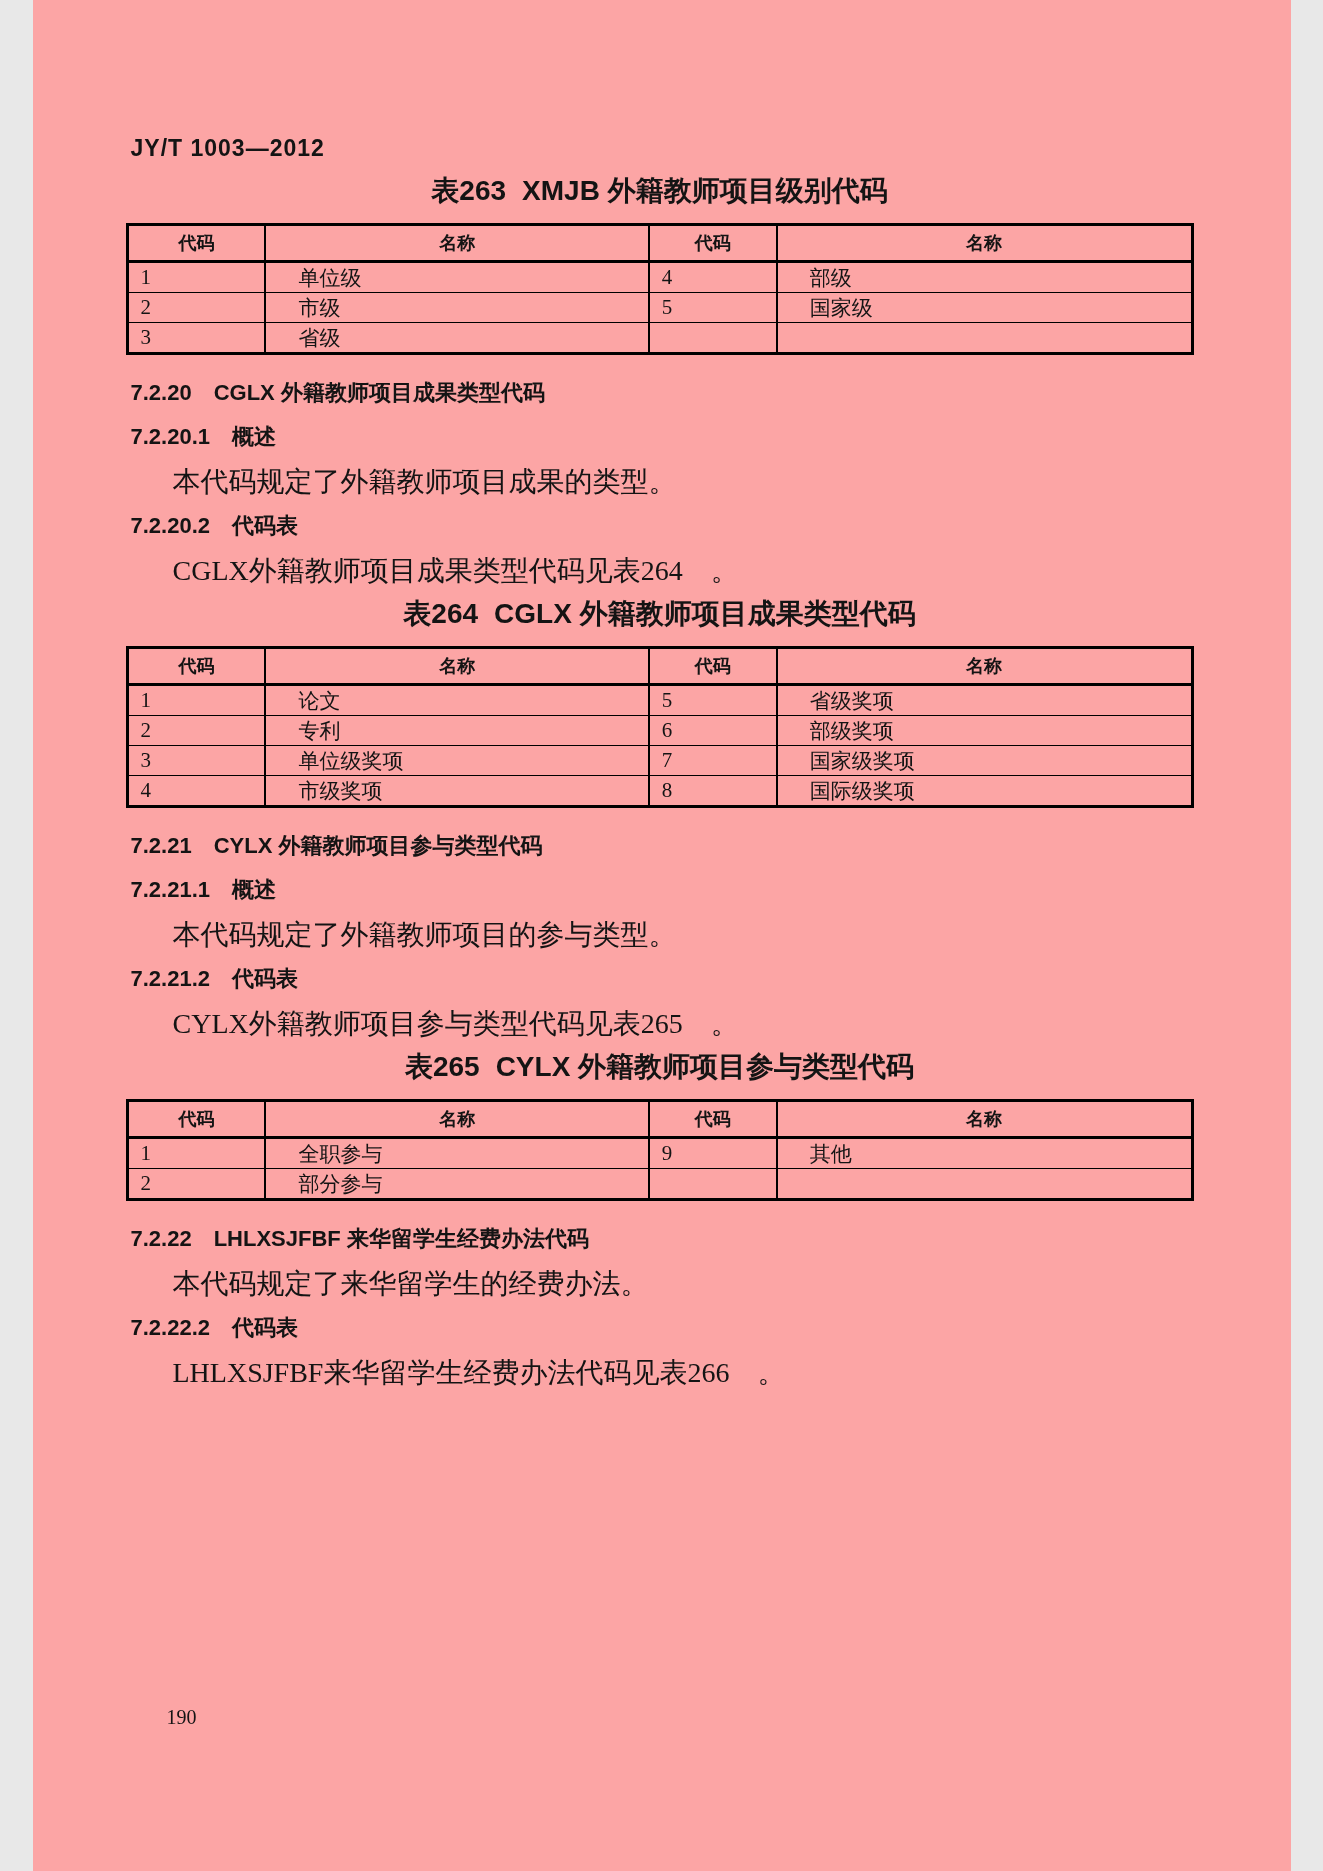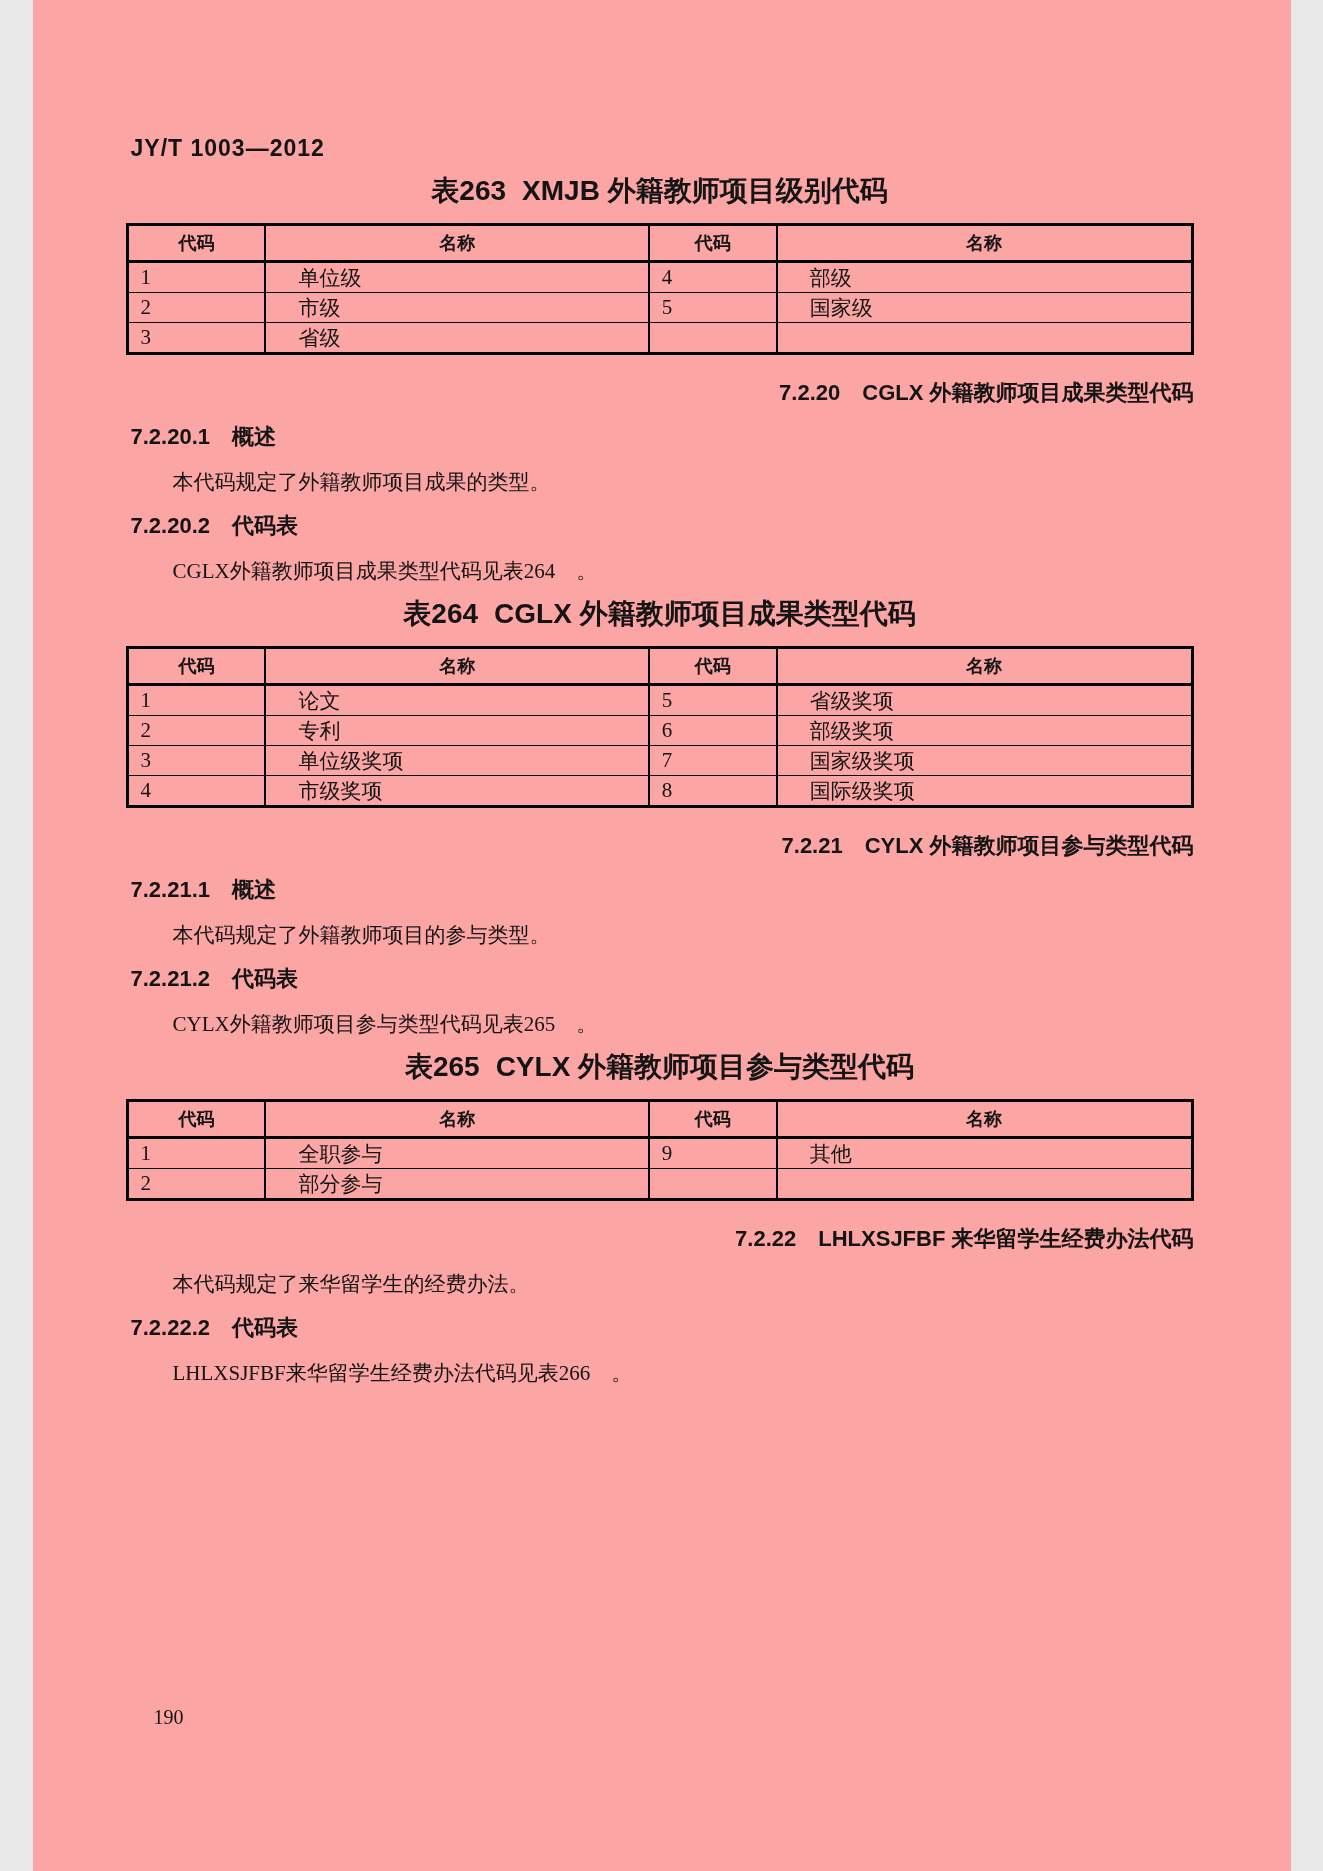--- a/index.html
+++ b/index.html
@@ -64,32 +64,32 @@
   .c-name  { width:36%; }
   .c-code2 { width:12%; }
   .c-name2 { width:39%; }
   .h {
     font-family:"Liberation Sans", sans-serif;
     font-weight:700;
     font-size:22px;
     line-height:24px;
     margin:20px 0 0 5px;
   }
-  .h.after-table { margin-top:26px;text-align:right; }
+  .h.after-table { margin-top:26px; }
   .h .num { margin-right:22px; }
   .para {
     font-family:"Liberation Serif", serif;
-    font-size:21px;
+    font-size:28px;
     line-height:24px;
     margin:21px 0 0 5px;
     text-indent:42px;
   }
   .page-no {
     position:absolute;
-    left:121px; top:1706px;
+    left:134px; top:1706px;
     font-family:"Liberation Serif", serif;
     font-size:20px;
   }
 </style>
 </head>
 <body>
 
 <div class="page">
 
   <div class="doc-code">JY/T 1003—2012</div>

